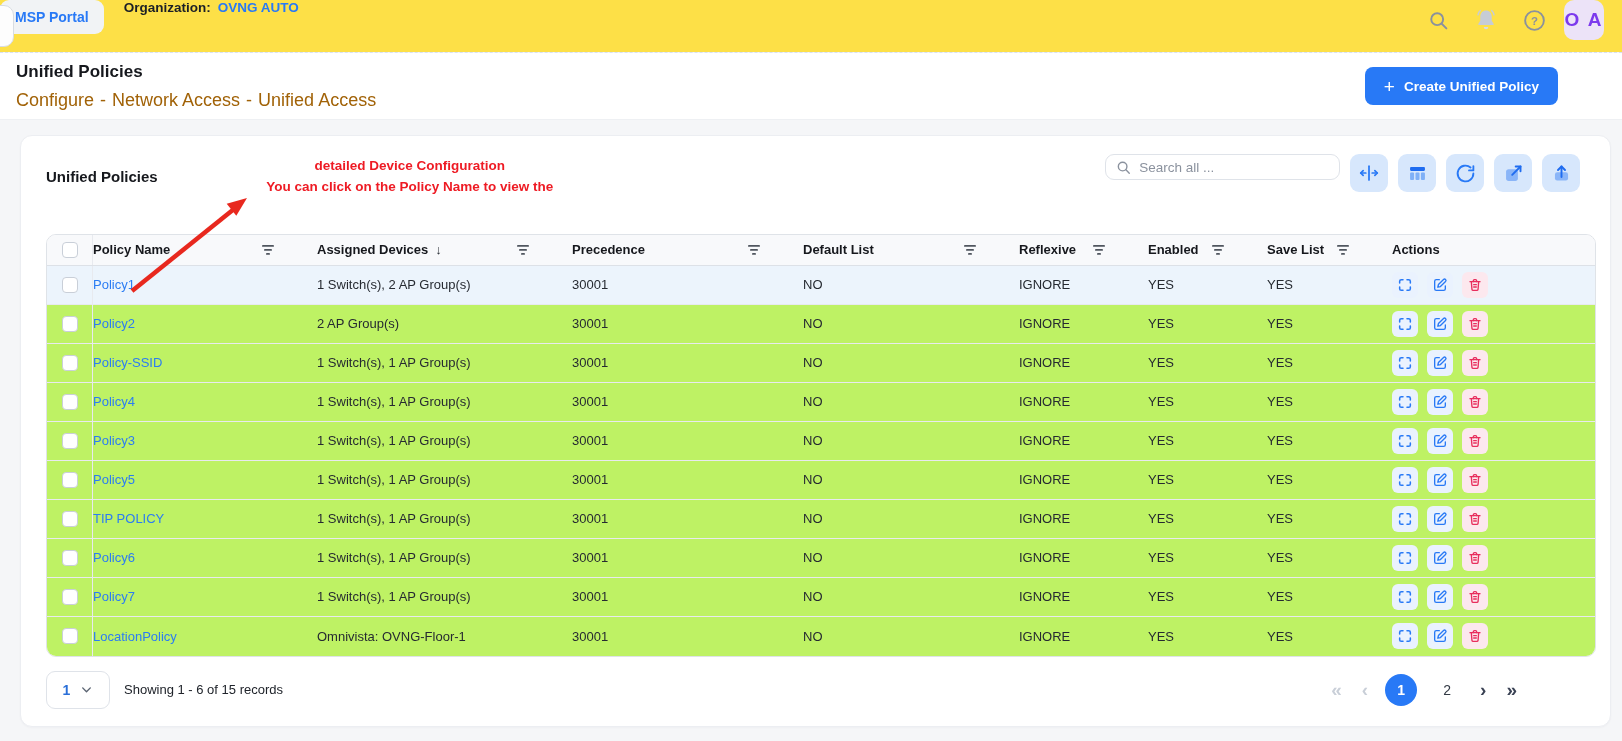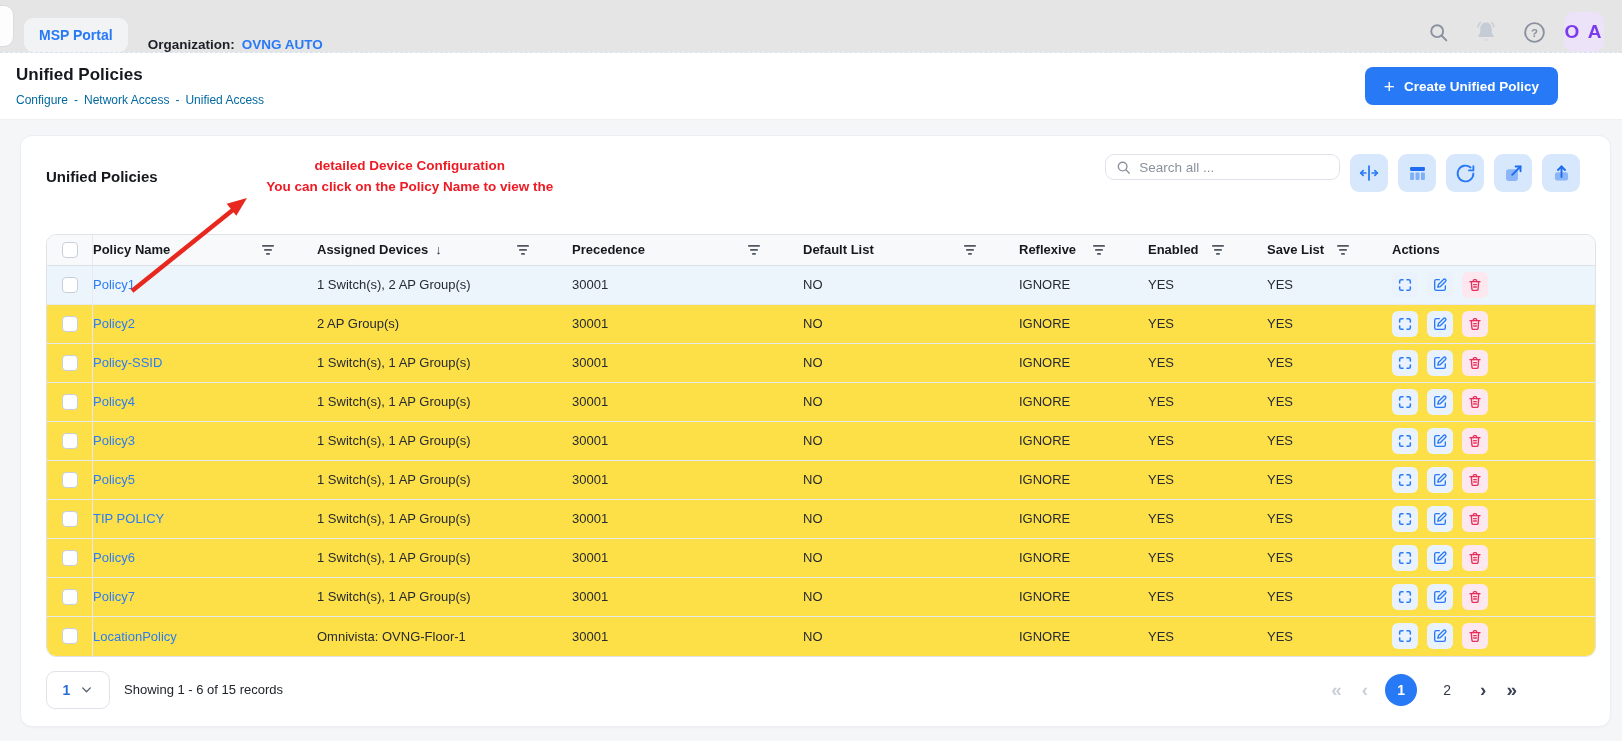--- a/index.html
+++ b/index.html
@@ -3,33 +3,33 @@
 <meta charset="utf-8">
 <style>
   * { margin:0; padding:0; box-sizing:border-box; }
   html,body { width:1622px; height:741px; }
   body {
     font-family:"Liberation Sans", sans-serif;
     background:#f5f6f8; color:#23262e;
     position:relative; overflow:hidden;
   }
   
-  .top-header { height:52px; background:#e5e5e5; display:flex; align-items:flex-end; padding:0 18px 0 24px; position:relative; }
+  .top-header { height:52px; background:#fde047; display:flex; align-items:flex-start; padding:0 18px 0 0; position:relative; }
   .edge-frag { position:absolute; left:-18px; top:5px; width:32px; height:42px; background:#fdfdfd; border:1px solid #d8dce2; border-radius:10px; }
   .msp-chip { background:#f1f3f5; border-radius:9px; padding:9px 15px; color:#2879f6; font-weight:bold; font-size:14px; cursor:pointer; }
   .org-label { margin-left:20px; font-weight:bold; font-size:13.5px; color:#1c1f26; }
   .org-value { margin-left:7px; font-weight:bold; font-size:13.5px; color:#2879f6; cursor:pointer; }
   .spacer { flex:1; }
   .hdr-icon-btn { width:40px; height:40px; display:flex; align-items:center; justify-content:center; cursor:pointer; margin-left:8px; }
   .avatar { width:40px; height:40px; border-radius:10px; background:#ece3f8; color:#7c3aed; font-weight:bold; font-size:19px; display:flex; align-items:center; justify-content:center; letter-spacing:2px; margin-left:10px; cursor:pointer; }
   .dash-sep { border-top:1px dashed #d8e1f0; }
   
   .title-bar { height:67px; background:#fff; display:flex; align-items:center; padding:0 64px 0 16px; border-bottom:1px solid #eef0f3; }
   .page-title { font-size:17px; font-weight:bold; color:#16181d; }
-  .breadcrumb { margin-top:8px; font-size:12px; color:#0369a1; }
+  .breadcrumb { margin-top:8px; font-size:18px; color:#a16207; }
   .breadcrumb .sep { margin:0 6px; }
   .create-btn { display:flex; align-items:center; gap:9px; background:#2879f6; color:#fff; font-weight:bold; font-size:13.5px; border:none; border-radius:8px; height:38px; padding:0 19px; cursor:pointer; }
   .create-btn .plus { font-size:19px; font-weight:normal; line-height:1; }
   
   .content { background:#f5f6f8; padding:15px 11px 14px 20px; height:621px; }
   .card { background:#fff; border:1px solid #eceef2; border-radius:12px; height:592px; position:relative; box-shadow:0 1px 2px rgba(20,30,50,.03); }
   .card-head { display:flex; align-items:flex-start; padding:18px 30px 0 25px; }
   .card-title { font-size:15px; font-weight:bold; color:#16181d; margin-top:14px; }
   .annotation { margin-left:62px; width:380px; text-align:center; color:#ee1b24; font-weight:bold; font-size:13.5px; line-height:1.55; margin-top:2px; }
   .anno-arrow { position:absolute; left:93px; top:45px; pointer-events:none; }
@@ -41,21 +41,21 @@
   
   .table-wrap { margin:36px 14px 0 25px; border:1px solid #dfe3e8; border-radius:10px; overflow:hidden; }
   .trow { display:grid; grid-template-columns:46px 224px 255px 231px 216px 129px 119px 125px 1fr; align-items:center; }
   .thead-row { height:31px; background:#f8f9fb; border-bottom:1px solid #dde1e7; }
   .th { display:flex; align-items:center; font-size:13px; font-weight:bold; color:#16181d; padding-right:42px; }
   .th .lbl { white-space:nowrap; }
   .th .sort { margin-left:7px; font-size:13px; color:#262b33; }
   .th .filter { margin-left:auto; cursor:pointer; display:flex; }
   .cb-cell { display:flex; align-items:center; justify-content:center; align-self:stretch; border-right:1px solid #e8eaef; }
   .checkbox { width:16px; height:16px; border:1.5px solid #c9cfd8; border-radius:4px; background:#fff; cursor:pointer; }
-  .data-row { height:39px; border-bottom:1px solid #e8eaef; background:#fde047; }
+  .data-row { height:39px; border-bottom:1px solid #e8eaef; background:#bef264; }
   .data-row:last-child { border-bottom:none; }
   .data-row.hl { background:#ecf4fc; }
   .cell { font-size:13px; color:#262a31; white-space:nowrap; }
   .cell.link { color:#2b7cf3; font-weight:500; cursor:pointer; }
   .actions-cell { display:flex; gap:9px; }
   .act-btn { width:26px; height:26px; border:none; border-radius:6px; display:flex; align-items:center; justify-content:center; cursor:pointer; padding:0; }
   .act-blue { background:#eaf2fe; }
   .act-red { background:#fce8ee; }
   
   .card-foot { display:flex; align-items:center; margin:14px 30px 0 25px; }

